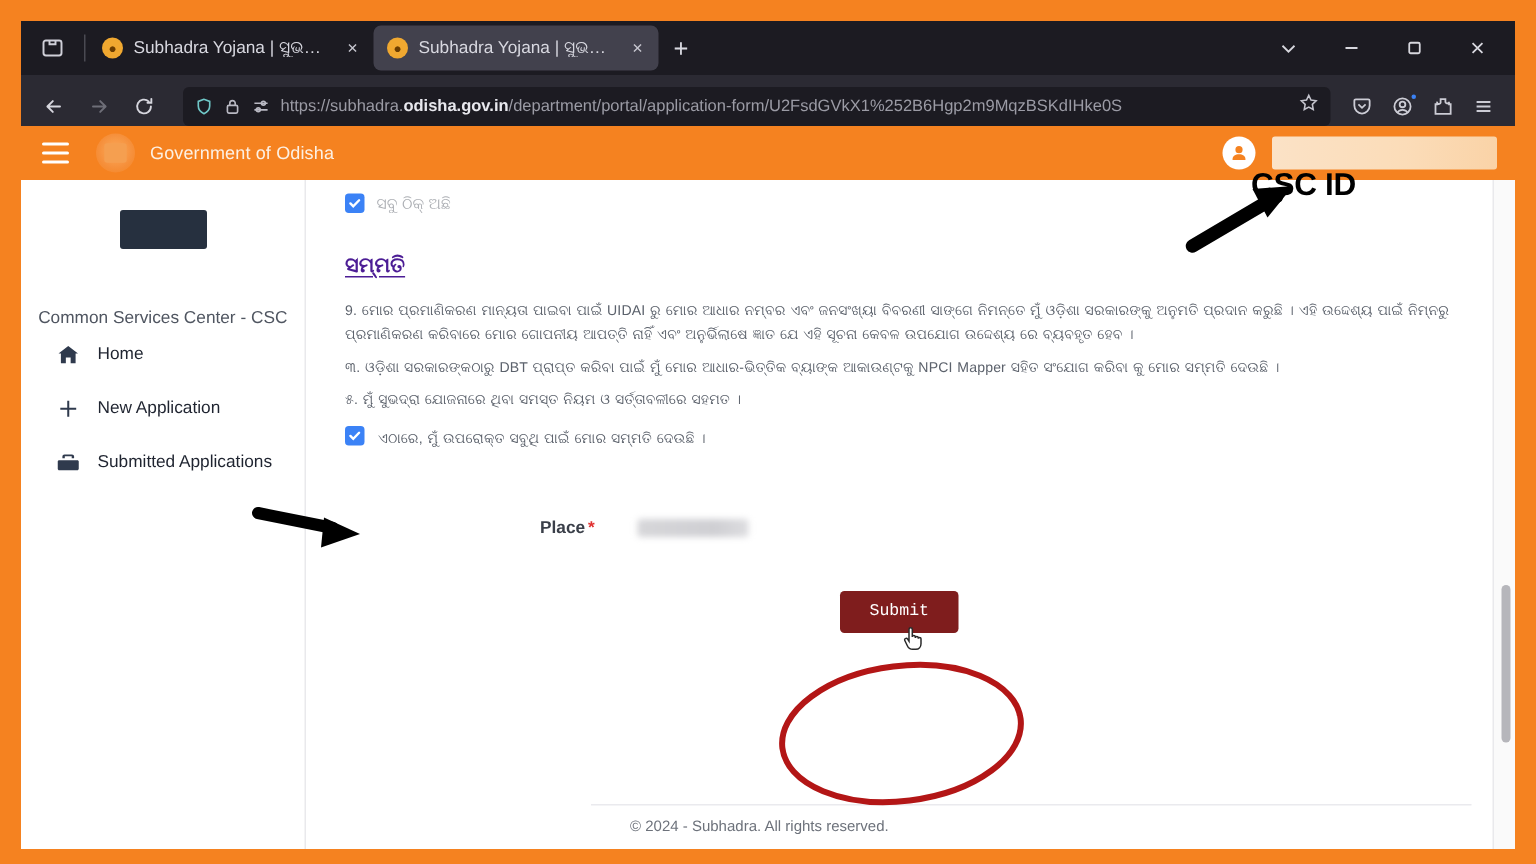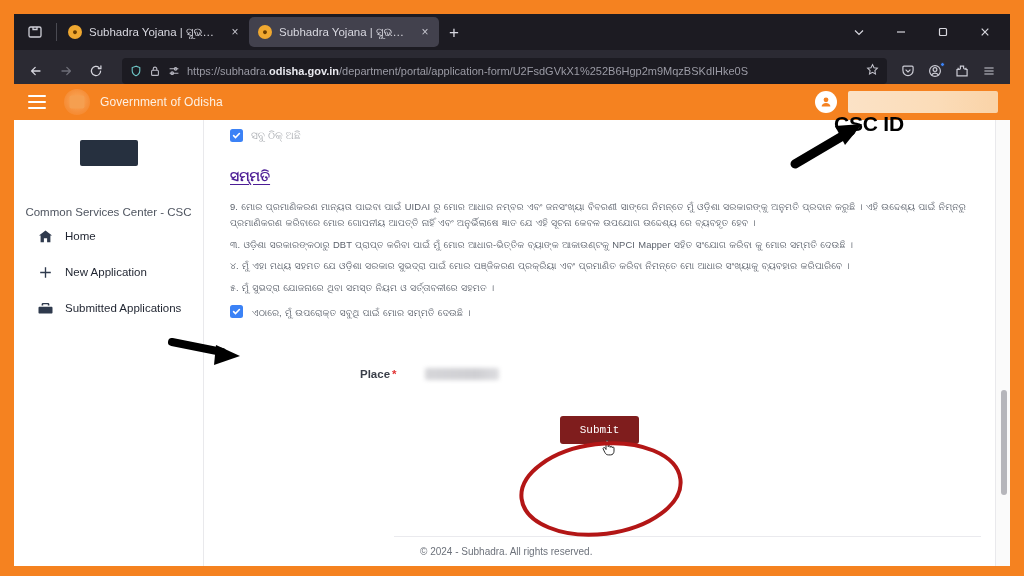--- a/index.html
+++ b/index.html
@@ -539,21 +539,20 @@
                 </svg>
           </span>
           <span class="odia-blur">ସବୁ ଠିକ୍ ଅଛି</span>
         </div>
 
         <div id="consent-heading">ସମ୍ମତି</div>
 
         <div class="consent-list">
           <p class="consent-item">9. ମୋର ପ୍ରମାଣିକରଣ ମାନ୍ୟତା ପାଇବା ପାଇଁ UIDAI ରୁ ମୋର ଆଧାର ନମ୍ବର ଏବଂ ଜନସଂଖ୍ୟା ବିବରଣୀ ସାଙ୍ଗେ ନିମନ୍ତେ ମୁଁ ଓଡ଼ିଶା ସରକାରଙ୍କୁ ଅନୁମତି ପ୍ରଦାନ କରୁଛି । ଏହି ଉଦ୍ଦେଶ୍ୟ ପାଇଁ ନିମ୍ନରୁ ପ୍ରମାଣିକରଣ କରିବାରେ ମୋର ଗୋପନୀୟ ଆପତ୍ତି ନାହିଁ ଏବଂ ଅନୁର୍ଭିଲାଷେ ଜ୍ଞାତ ଯେ ଏହି ସୂଚନା କେବଳ ଉପଯୋଗ ଉଦ୍ଦେଶ୍ୟ ରେ ବ୍ୟବହୃତ ହେବ ।</p>
           <p class="consent-item">୩. ଓଡ଼ିଶା ସରକାରଙ୍କଠାରୁ DBT ପ୍ରାପ୍ତ କରିବା ପାଇଁ ମୁଁ ମୋର ଆଧାର-ଭିତ୍ତିକ ବ୍ୟାଙ୍କ ଆକାଉଣ୍ଟକୁ NPCI Mapper ସହିତ ସଂଯୋଗ କରିବା କୁ ମୋର ସମ୍ମତି ଦେଉଛି ।</p>
-          <p class="consent-item">୪. ମୁଁ ଏହା ମଧ୍ୟ ସହମତ ଯେ ଓଡ଼ିଶା ସରକାର ସୁଭଦ୍ରା ପାଇଁ ମୋର ପଞ୍ଜିକରଣ ପ୍ରକ୍ରିୟା ଏବଂ ପ୍ରମାଣିତ କରିବା ନିମନ୍ତେ ମୋ ଆଧାର ସଂଖ୍ୟାକୁ ବ୍ୟବହାର କରିପାରିବେ ।</p>
           <p class="consent-item">୫. ମୁଁ ସୁଭଦ୍ରା ଯୋଜନାରେ ଥିବା ସମସ୍ତ ନିୟମ ଓ ସର୍ତ୍ତାବଳୀରେ ସହମତ ।</p>
         </div>
 
         <div id="final-consent">
           <span class="chk">
             <svg viewBox="0 0 9 9" fill="none" stroke="currentColor" stroke-width="1.6" stroke-linecap="round">
                   <path d="M1.6 4.6l1.9 1.9 3.9-4"></path>
                 </svg>
           </span>
           <p class="consent-item">ଏଠାରେ, ମୁଁ ଉପରୋକ୍ତ ସବୁଥି ପାଇଁ ମୋର ସମ୍ମତି ଦେଉଛି ।</p>

